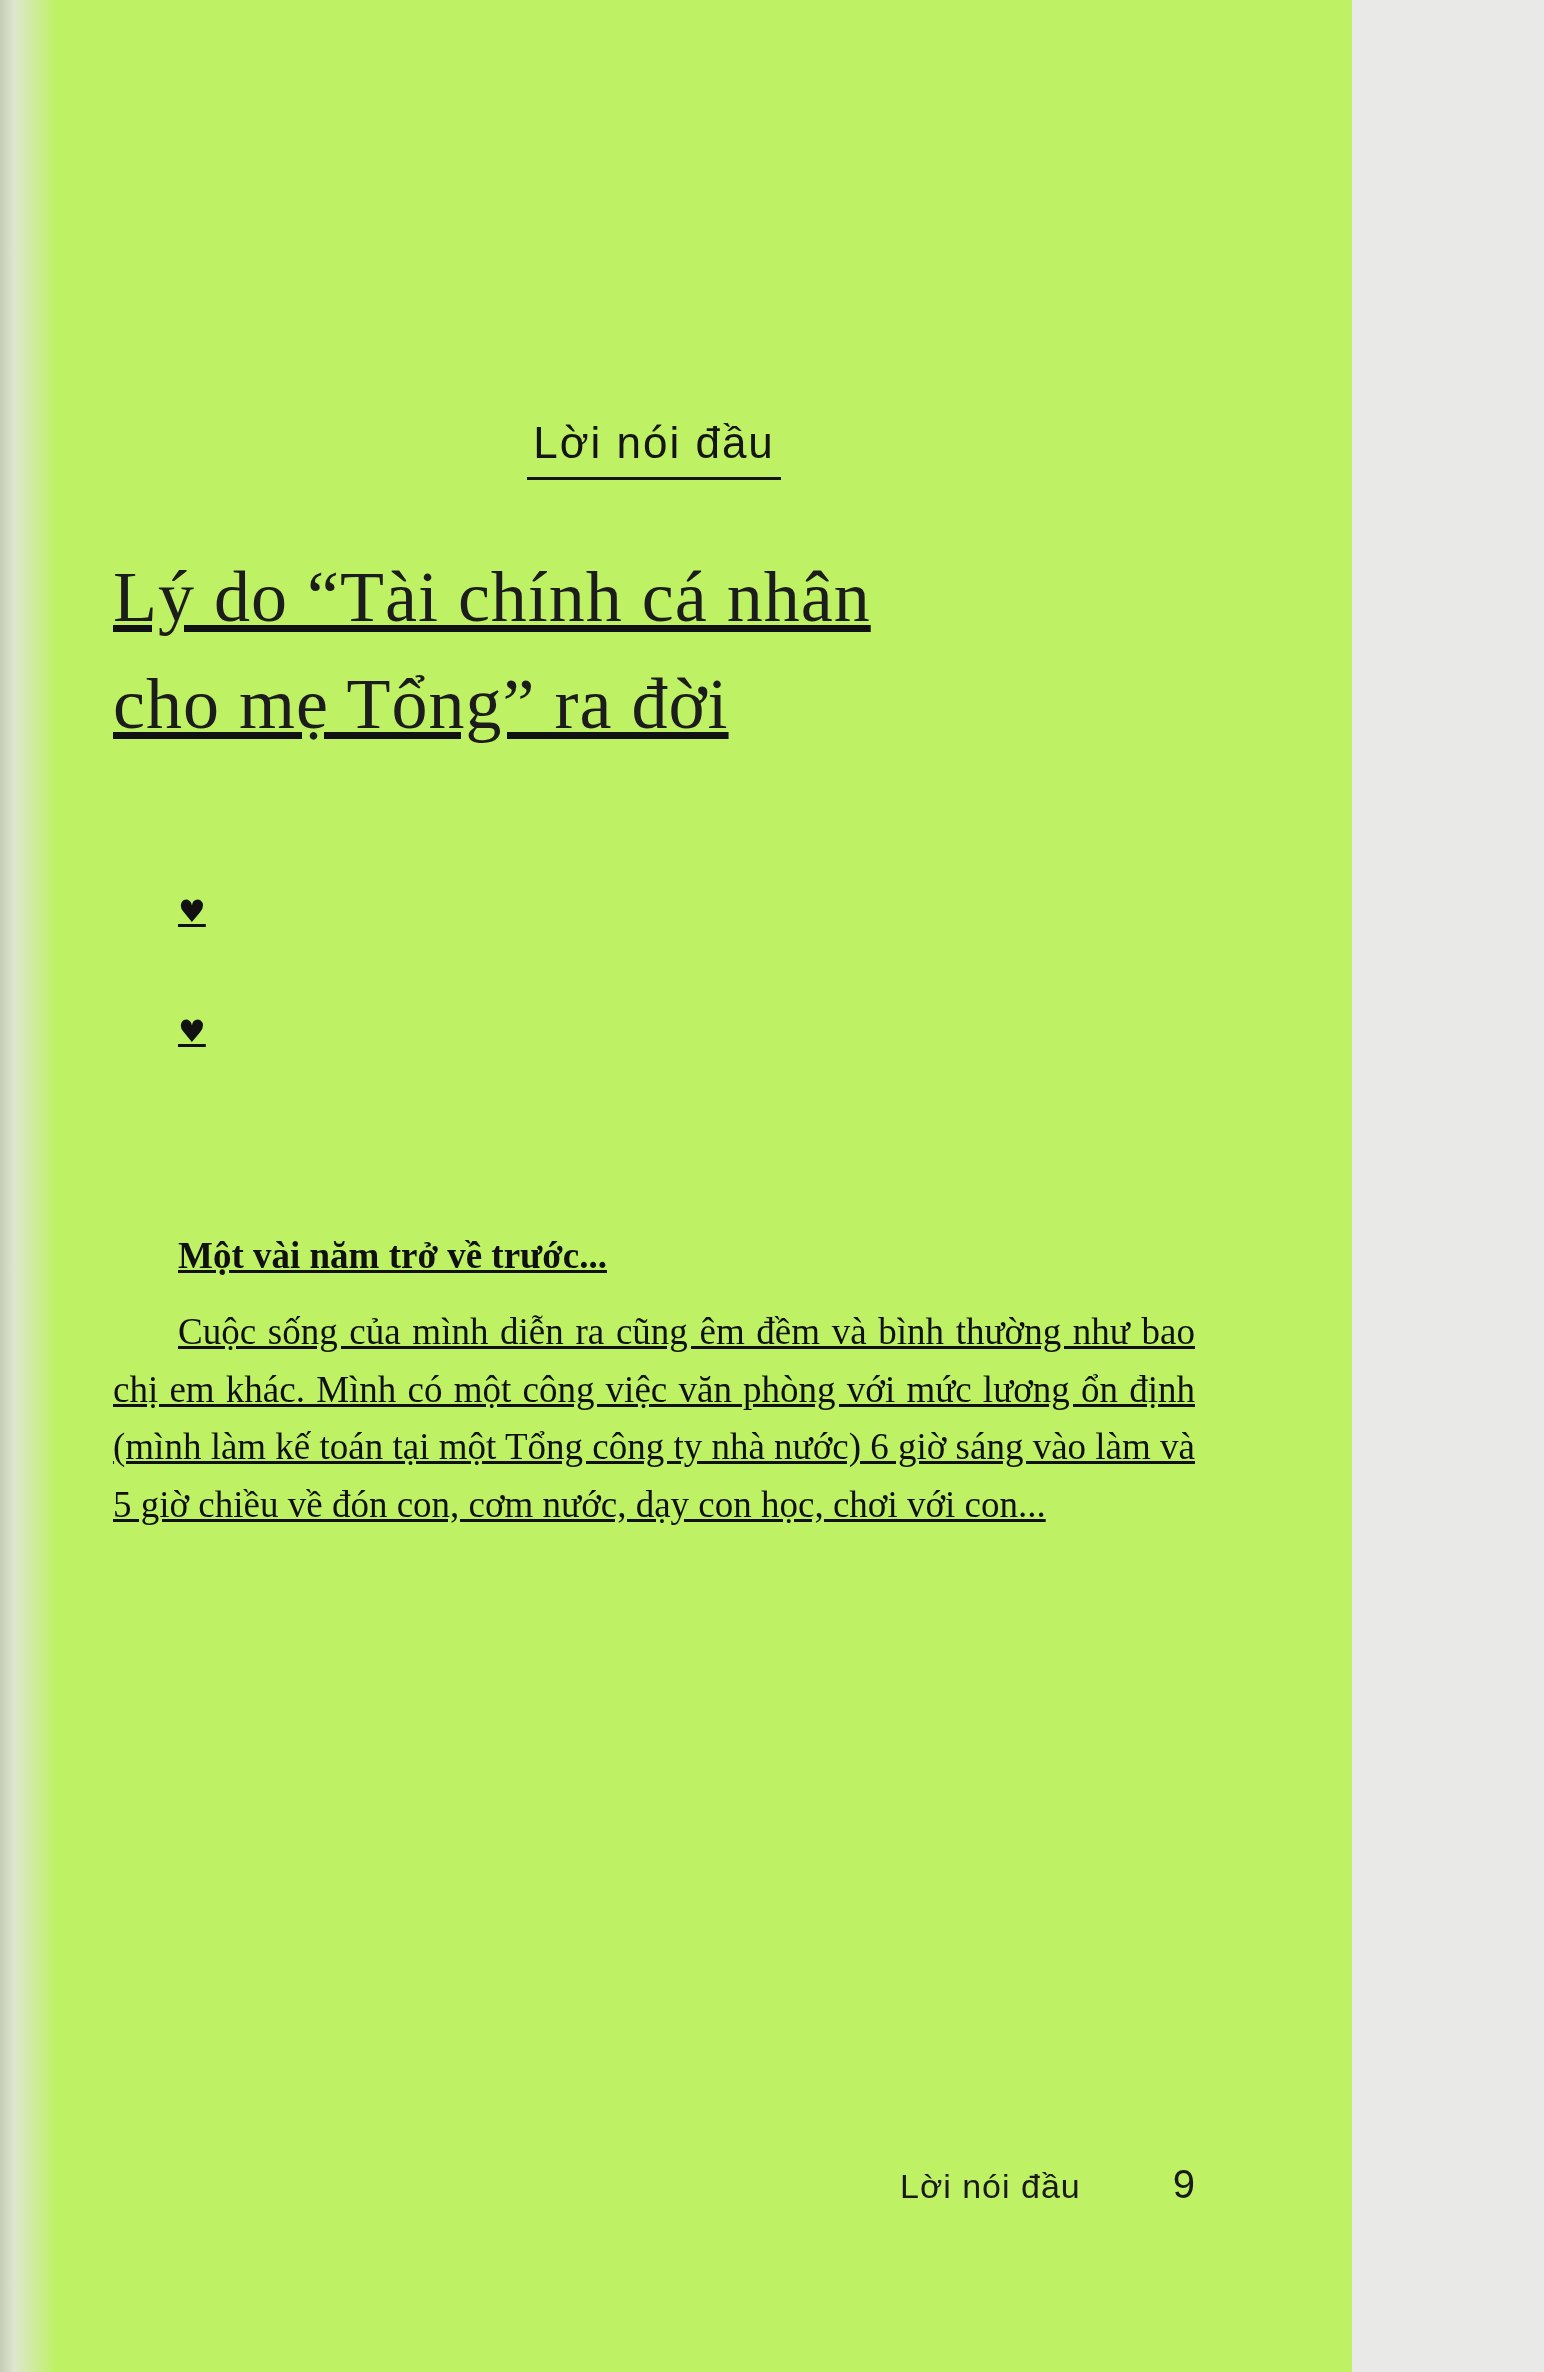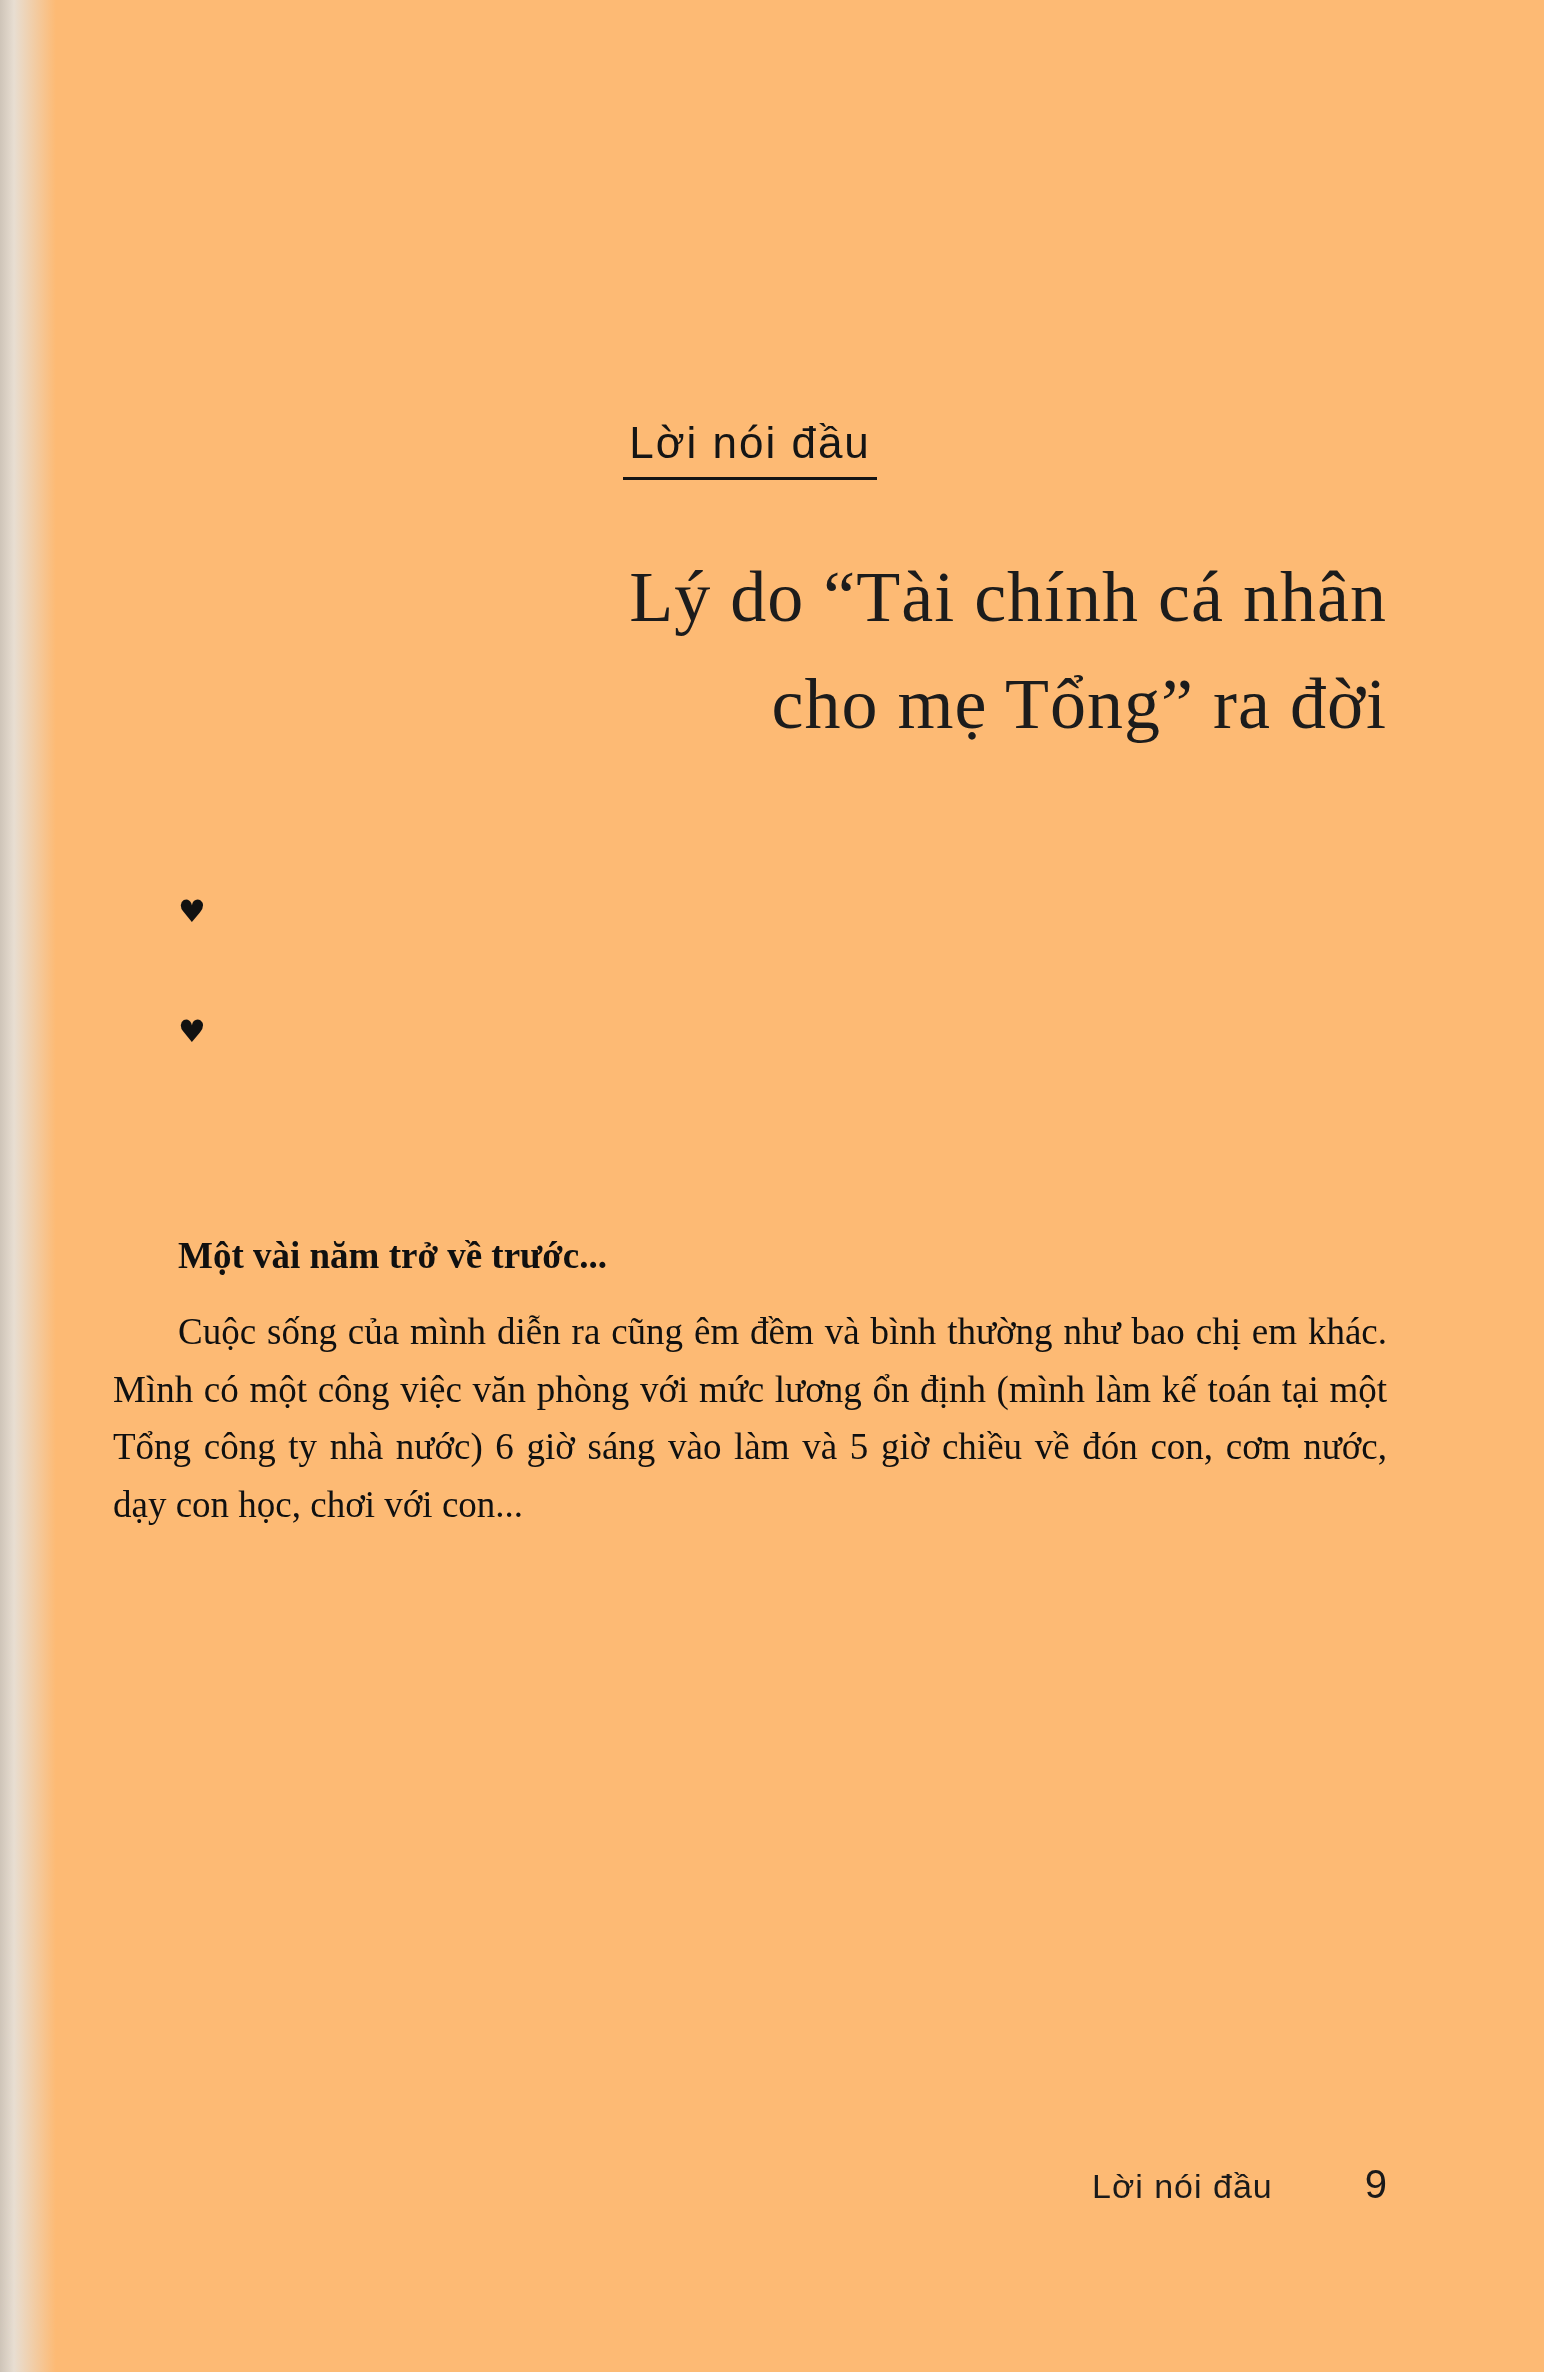--- a/index.html
+++ b/index.html
@@ -8,24 +8,25 @@
   }
   body {
     width: 1544px;
     height: 2372px;
     background: #e9e9e7;
     font-family: "Liberation Serif", serif;
     color: #111;
   }
   .page {
     position: relative;
-    width: 1544px;
+    width: 1352px;
     height: 2372px;
-    background: #fdba74;
+    background: #bef264;
     overflow: hidden;
+    text-decoration: underline;
   }
   .edge-shadow {
     position: absolute;
     left: 0; top: 0; bottom: 0;
     width: 60px;
     background: linear-gradient(to right, #c6c6c4 0px, #e4e4e2 14px, rgba(252,252,250,0) 56px);
     opacity: .85;
     pointer-events: none;
   }
   .content {
@@ -40,21 +41,21 @@
     font-family: "Liberation Sans", sans-serif;
     font-size: 44px;
     font-weight: 500;
     letter-spacing: 2px;
     color: #151515;
     border-bottom: 3px solid #151515;
     padding: 0 6px 9px;
   }
   .title {
     margin: 64px 0 0;
-    text-align: right;
+    text-align: left;
     font-weight: 400;
     font-size: 72px;
     line-height: 1.48;
     letter-spacing: 1px;
     color: #1c1c1c;
   }
   .title .title-line {
     display: block;
   }
   .questions {

